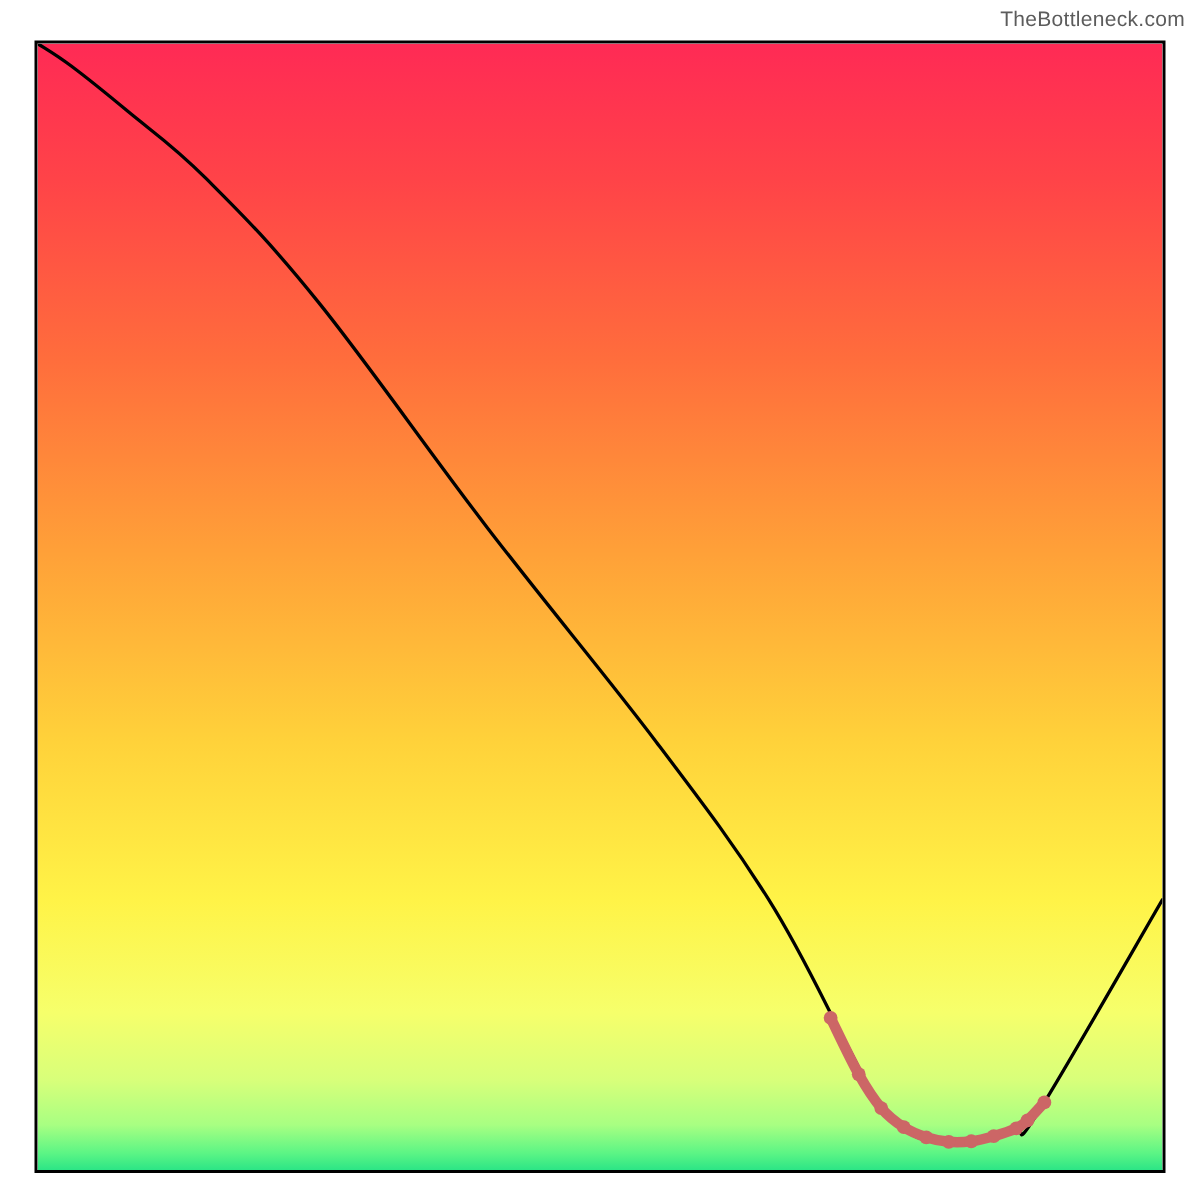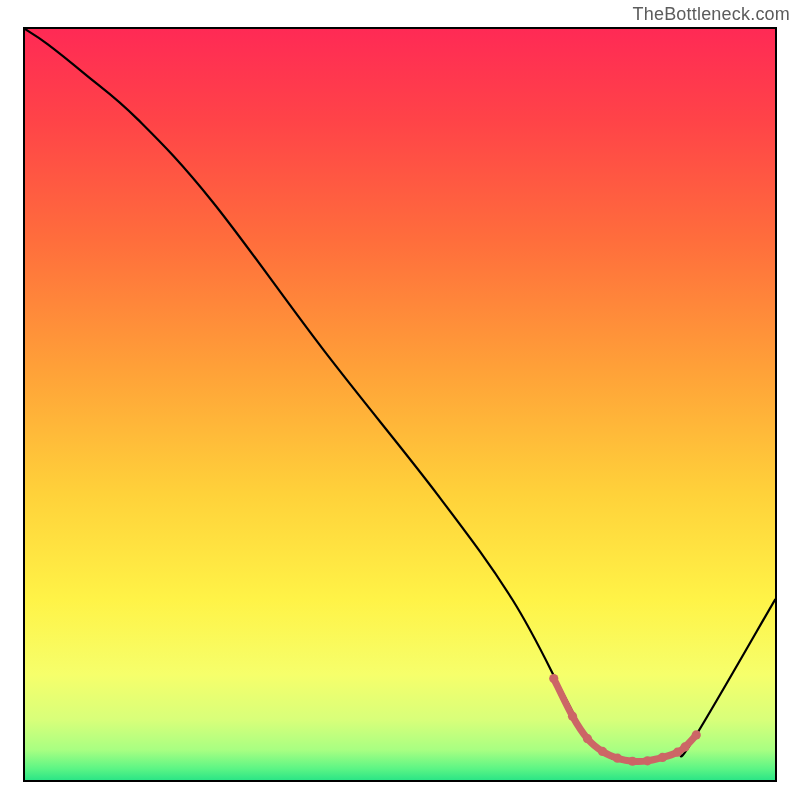--- a/index.html
+++ b/index.html
@@ -14,21 +14,21 @@
   .stage {
     position: relative;
     width: 800px;
     height: 800px;
   }
   .watermark {
     position: absolute;
     top: 4px;
     right: 10px;
     color: #5c5c5c;
-    font-size: 18px;
+    font-size: 14px;
     font-weight: 500;
     letter-spacing: 0.2px;
     z-index: 30;
   }
   
   .plot-area {
     position: absolute;
     left: 23px;
     top: 27px;
     width: 754px;

